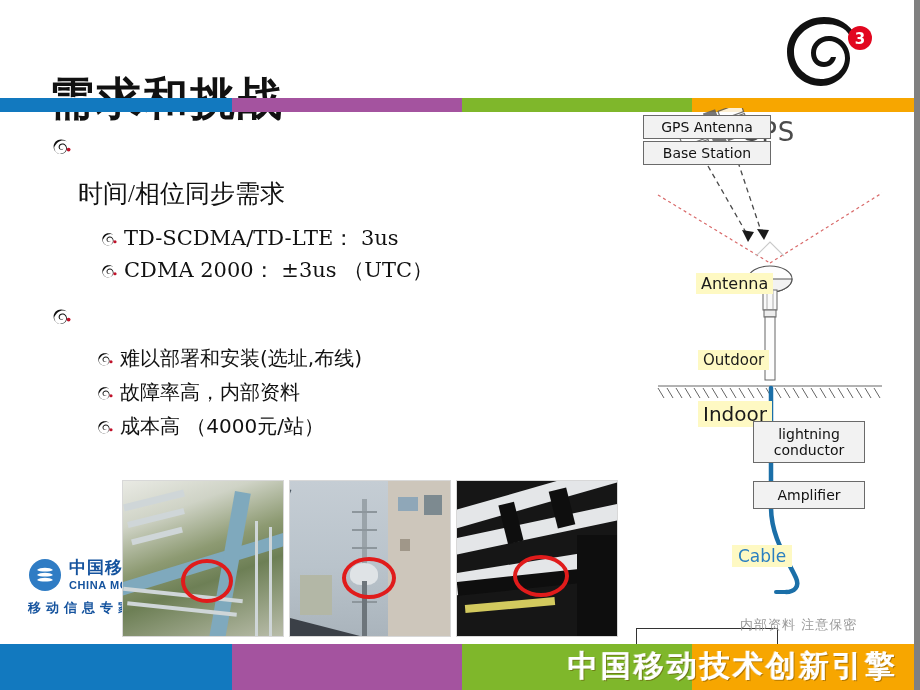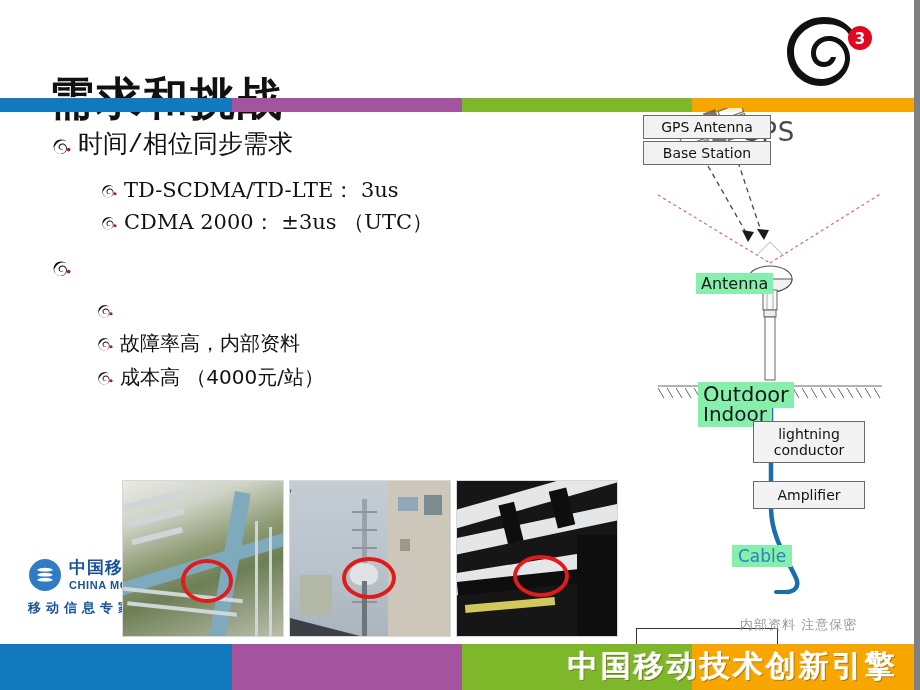--- a/index.html
+++ b/index.html
@@ -46,22 +46,22 @@
     white-space:nowrap;
   }
 
   
   .bullets{position:absolute;left:52px;top:132px;width:560px;}
   .b-row{display:flex;align-items:flex-start;}
   .b-ico{flex:0 0 auto;margin-right:7px;}
   .b-ico svg{display:block;}
   .lvl1{margin-bottom:11px;}
   .lvl1 .b-txt{
-    font-family:Liberation Mono, monospace;
-    font-size:25px;color:#111;line-height:1.08;white-space:nowrap;
+    font-family:Liberation Serif, serif;
+    font-size:25px;color:#111;line-height:1.08;white-space:nowrap;margin-top:48px;
   }
   .lvl1 .b-ico{margin-top:6px;}
   .lvl2{margin-left:49px;margin-bottom:9px;}
   .lvl2 .b-txt{
     font-family:"DejaVu Serif","Liberation Serif",serif;
     font-size:21px;color:#111;line-height:1.08;white-space:nowrap;
   }
   .lvl2 .b-ico{margin-top:5px;}
   .lvl2s{margin-left:45px;margin-bottom:12px;}
   .lvl2s .b-txt{
@@ -105,24 +105,24 @@
   .cm-words{margin-left:7px;line-height:1;}
   .cm-cn{font-family:"DejaVu Sans","Liberation Sans",sans-serif;font-size:17px;font-weight:700;color:#15539e;letter-spacing:1px;white-space:nowrap;}
   .cm-en{font-family:"Liberation Sans",sans-serif;font-size:11px;font-weight:700;color:#15539e;letter-spacing:.6px;margin-top:2px;white-space:nowrap;}
   .cm-tag{margin-top:7px;font-family:"DejaVu Sans","Liberation Sans",sans-serif;font-size:13px;font-weight:700;color:#15539e;letter-spacing:5px;white-space:nowrap;}
 
   
   .diagram{position:absolute;left:636px;top:108px;width:268px;height:520px;}
   .diagram svg{display:block;}
   .dg-label{
     position:absolute;font-family:"DejaVu Sans","Liberation Sans",sans-serif;
-    color:#1a1a1a;background:#86efac;white-space:nowrap;
+    color:#1a1a1a;background:#fef9c3;white-space:nowrap;
   }
   .lb-antenna{left:60px;top:165px;font-size:16px;padding:1px 5px;}
-  .lb-outdoor{left:62px;top:242px;font-size:21px;padding:1px 5px;margin-top:32px;}
+  .lb-outdoor{left:62px;top:242px;font-size:15px;padding:1px 5px;}
   .lb-indoor{left:62px;top:293px;font-size:20px;padding:1px 5px;}
   .lb-gps{left:104px;top:9px;font-size:26px;color:#4b4b4b;font-weight:400;letter-spacing:1px;background:transparent;}
   .lb-cable{left:96px;top:437px;font-size:17px;color:#2a7fc1;padding:1px 6px;}
 
   .dbox{
     position:absolute;border:1px solid #6a6a6a;background:#f2f2f2;
     font-family:"DejaVu Sans","Liberation Sans",sans-serif;
     font-size:14px;color:#111;display:flex;align-items:center;justify-content:center;
     text-align:center;line-height:1.15;z-index:3;
   }
@@ -207,20 +207,21 @@
 
     <div class="gap-a"></div>
 
     <div class="b-row lvl2s">
       <span class="b-ico">
         <svg width="16" height="16" viewBox="0 0 19 19">
             <path d="M9 1.5C4.9 1.5 1.6 4.7 1.6 8.8c0 4 3.2 7.2 7.1 7.2 3.5 0 6.2-2.6 6.2-5.8 0-2.7-2-4.8-4.5-4.8-2.2 0-3.8 1.6-3.8 3.6 0 1.6 1.1 2.8 2.7 2.8 1 0 1.8-.5 2.1-1.3-.4.5-1 .8-1.7.8-1.2 0-2-.9-2-2.1 0-1.5 1.2-2.6 2.9-2.6 2 0 3.5 1.7 3.5 4 0 2.9-2.5 5.2-5.6 5.2-3.5 0-6.3-2.9-6.3-6.6C4.2 5.1 7.3 2.4 11 2.4c1.5 0 2.8.4 3.8 1.1C13.6 2.2 11.5 1.5 9 1.5z" fill="#111"></path>
             <circle cx="16.6" cy="11.6" r="1.9" fill="#c0122a"></circle>
           </svg>
       </span>
+      <span class="b-txt">难以部署和安装(选址,布线)</span>
     </div>
 
     <div class="b-row lvl2s">
       <span class="b-ico">
         <svg width="16" height="16" viewBox="0 0 19 19">
             <path d="M9 1.5C4.9 1.5 1.6 4.7 1.6 8.8c0 4 3.2 7.2 7.1 7.2 3.5 0 6.2-2.6 6.2-5.8 0-2.7-2-4.8-4.5-4.8-2.2 0-3.8 1.6-3.8 3.6 0 1.6 1.1 2.8 2.7 2.8 1 0 1.8-.5 2.1-1.3-.4.5-1 .8-1.7.8-1.2 0-2-.9-2-2.1 0-1.5 1.2-2.6 2.9-2.6 2 0 3.5 1.7 3.5 4 0 2.9-2.5 5.2-5.6 5.2-3.5 0-6.3-2.9-6.3-6.6C4.2 5.1 7.3 2.4 11 2.4c1.5 0 2.8.4 3.8 1.1C13.6 2.2 11.5 1.5 9 1.5z" fill="#111"></path>
             <circle cx="16.6" cy="11.6" r="1.9" fill="#c0122a"></circle>
           </svg>
       </span>
       <span class="b-txt">故障率高，内部资料</span>

